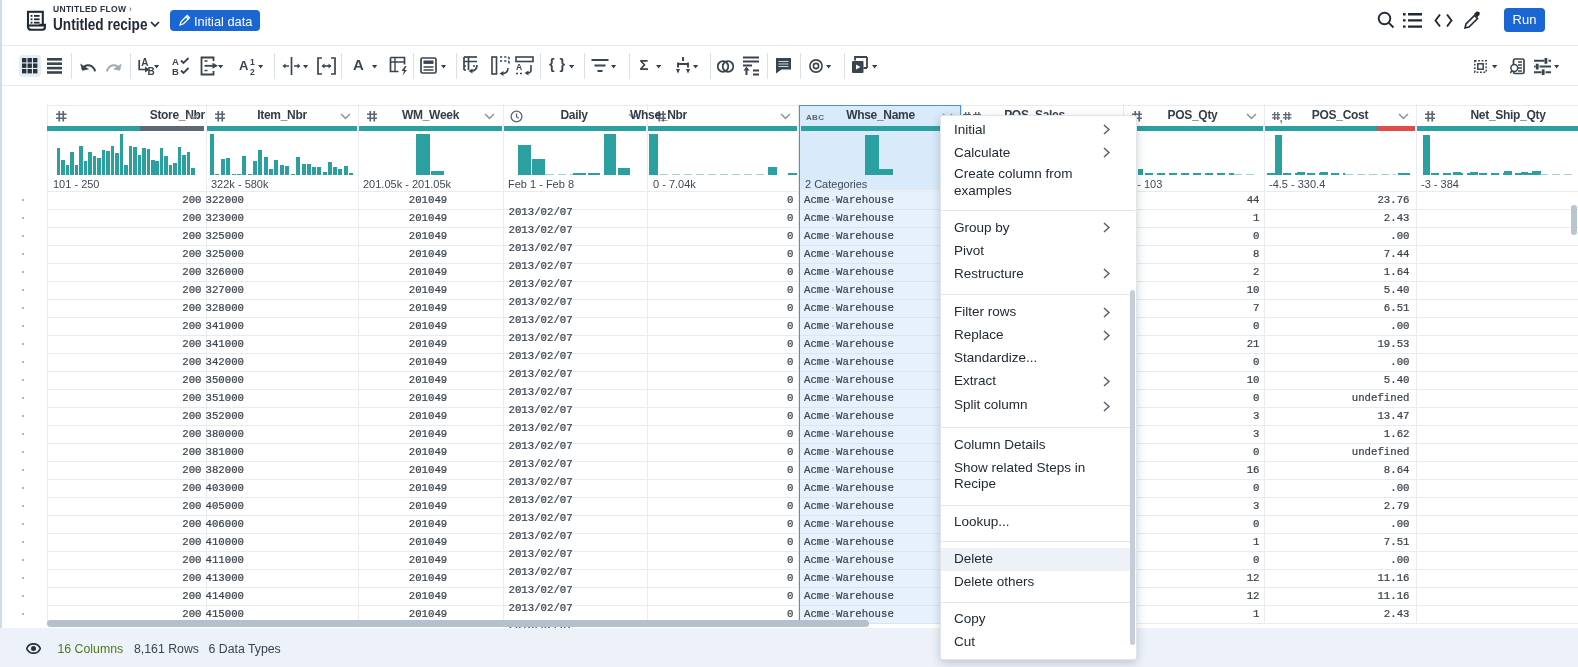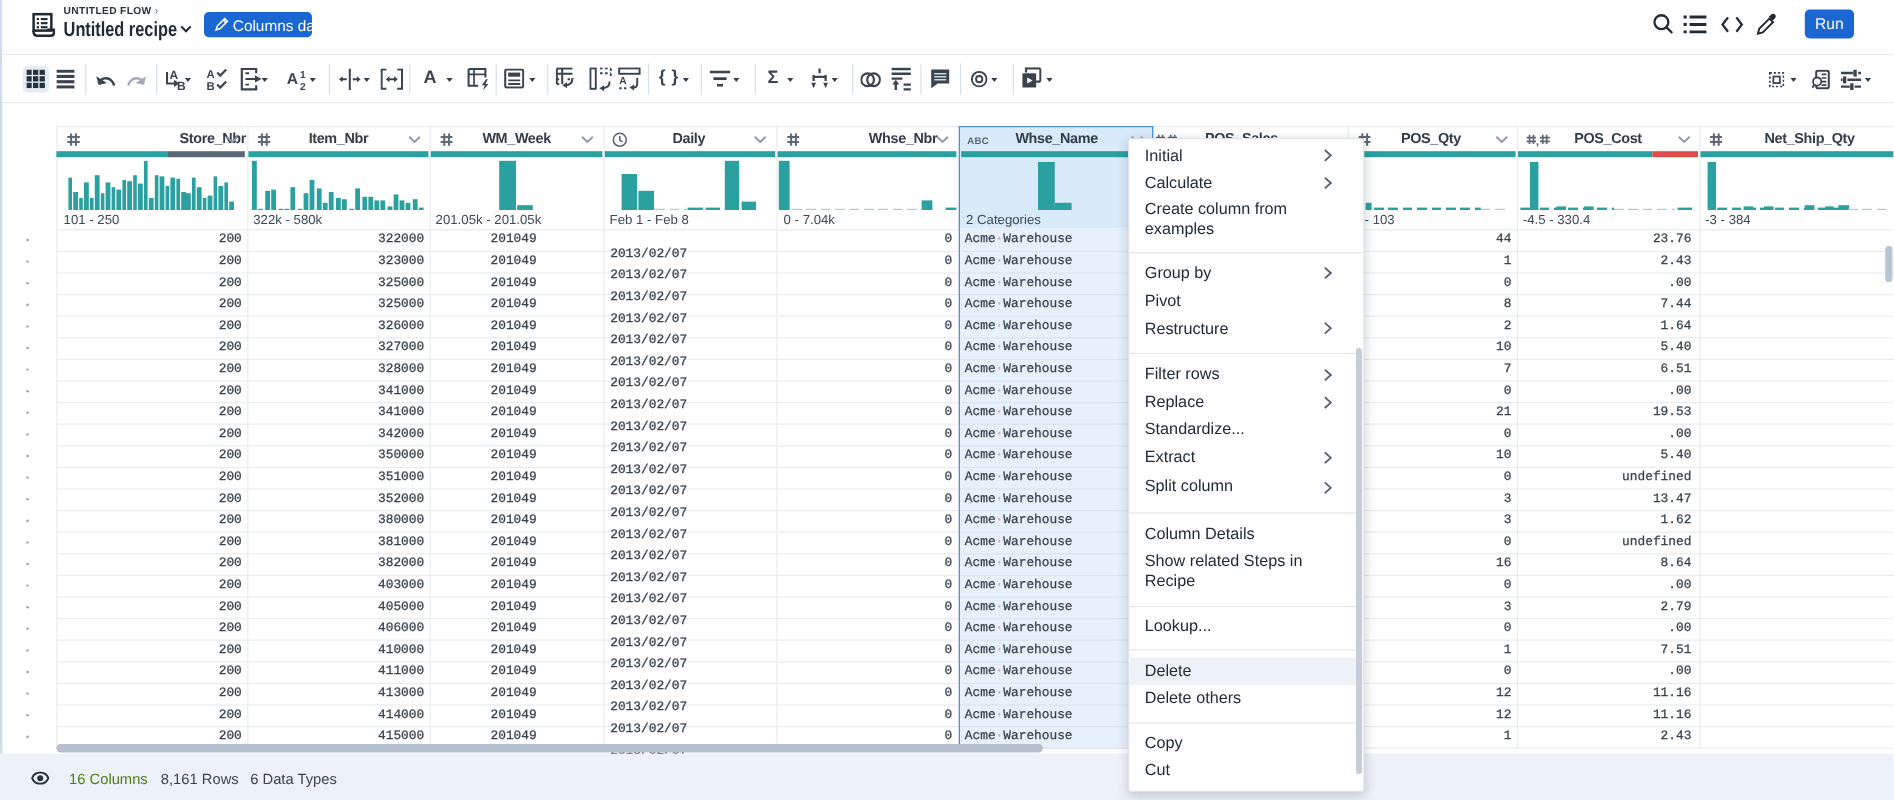--- a/index.html
+++ b/index.html
@@ -31,21 +31,21 @@
 <div class="abs" style="left:53px;top:4px;font-size:8.5px;font-weight:bold;letter-spacing:.3px;color:#28323d">UNTITLED FLOW <span style="letter-spacing:0;font-weight:normal;color:#444e59">›</span></div>
 <div class="abs" style="left:53px;top:15px;font-size:17px;font-weight:bold;color:#202a35;transform:scaleX(.8);transform-origin:0 0;white-space:nowrap">Untitled recipe</div>
 <svg class="abs" style="left:149px;top:20px" width="12" height="8" viewBox="0 0 12 8">
       <path d="M2 2 l4 4 l4 -4" stroke="#202a35" stroke-width="1.7" fill="none"></path>
     </svg>
 <div class="abs" style="left:170px;top:10px;width:90px;height:21px;background:#1a66d2;border-radius:4px"></div>
 <svg class="abs" style="left:178px;top:14px" width="13" height="13" viewBox="0 0 13 13">
       <path d="M2 11 l1.2-3.5 6-6 2.3 2.3 -6 6 z" fill="none" stroke="#fff" stroke-width="1.3"></path>
       <path d="M8 2.7 l2.3 2.3" stroke="#fff" stroke-width="1.3"></path>
     </svg>
-<div class="abs" style="left:194px;top:13.5px;font-size:12.8px;color:#fff">Columns data</div>
+<div class="abs" style="left:194px;top:13.5px;font-size:12.8px;color:#fff">Initial data</div>
 <svg class="abs" style="left:1377px;top:11px" width="19" height="19" viewBox="0 0 19 19">
       <circle cx="7.5" cy="7.5" r="5.8" fill="none" stroke="#202a35" stroke-width="1.9"></circle>
       <path d="M11.8 11.8 L16.5 16.5" stroke="#202a35" stroke-width="1.9"></path>
     </svg>
 <svg class="abs" style="left:1402px;top:12px" width="22" height="17" viewBox="0 0 22 17">
       <path d="M6 2.2 h14 M6 8.4 h14 M6 14.6 h14" stroke="#202a35" stroke-width="2.4"></path>
       <path d="M1 2.2 h2.6 M1 8.4 h2.6 M1 14.6 h2.6" stroke="#202a35" stroke-width="2.4"></path>
     </svg>
 <svg class="abs" style="left:1434px;top:13px" width="19" height="15" viewBox="0 0 19 15">
       <path d="M6 1.5 L1.5 7.5 L6 13.5 M13 1.5 L17.5 7.5 L13 13.5" stroke="#202a35" stroke-width="1.9" fill="none"></path>
@@ -342,21 +342,21 @@
       <circle cx="6.5" cy="6.5" r="5.4" fill="none" stroke="#5a6572" stroke-width="1.3"></circle>
       <path d="M6.5 3.4 v3.3 l2.3 1.5" fill="none" stroke="#5a6572" stroke-width="1.3"></path>
     </svg>
 <div class="abs hdr" style="left:502px;top:108px;width:144px;text-align:center">Daily</div>
 <svg class="abs" style="left:628px;top:112.5px" width="11" height="7" viewBox="0 0 11 7">
       <path d="M1 1 L5.5 5.3 L10 1" fill="none" stroke="#8d99a6" stroke-width="1.6"></path>
     </svg>
 <svg class="abs" style="left:655.5px;top:111px" width="10.5" height="10.5" viewBox="0 0 11 11">
       <path d="M3.4 0 V11 M7.6 0 V11 M0 3.4 H11 M0 7.6 H11" stroke="#5d6874" stroke-width="1.78" fill="none"></path>
     </svg>
-<div class="abs hdr" style="left:630px;top:108px;width:151px;text-align:right">Whse_Nbr</div>
+<div class="abs hdr" style="left:630px;top:108px;width:151px;text-align:left">Whse_Nbr</div>
 <svg class="abs" style="left:780px;top:112.5px" width="11" height="7" viewBox="0 0 11 7">
       <path d="M1 1 L5.5 5.3 L10 1" fill="none" stroke="#8d99a6" stroke-width="1.6"></path>
     </svg>
 <div class="abs" style="left:806px;top:112.5px;font-size:8px;font-weight:bold;color:#5a6572;letter-spacing:.3px">ABC</div>
 <div class="abs hdr" style="left:800px;top:108px;width:161px;text-align:center">Whse_Name</div>
 <svg class="abs" style="left:942px;top:112.5px" width="11" height="7" viewBox="0 0 11 7">
       <path d="M1 1 L5.5 5.3 L10 1" fill="none" stroke="#8d99a6" stroke-width="1.6"></path>
     </svg>
 <svg class="abs" style="left:962.5px;top:111.5px" width="8.5" height="8.5" viewBox="0 0 11 11">
       <path d="M3.4 0 V11 M7.6 0 V11 M0 3.4 H11 M0 7.6 H11" stroke="#5d6874" stroke-width="1.81" fill="none"></path>
@@ -516,21 +516,21 @@
 200
 200
 200
 200
 200
 200
 200
 200
 200
 200</div>
-<div class="abs mono" style="left:205.5px;top:190.5px;width:152.0px;text-align:right;padding-right:4.0px;">322000
+<div class="abs mono" style="left:205.5px;top:190.5px;width:152.0px;padding-right:4.0px;">322000
 323000
 325000
 325000
 326000
 327000
 328000
 341000
 341000
 342000
 350000

